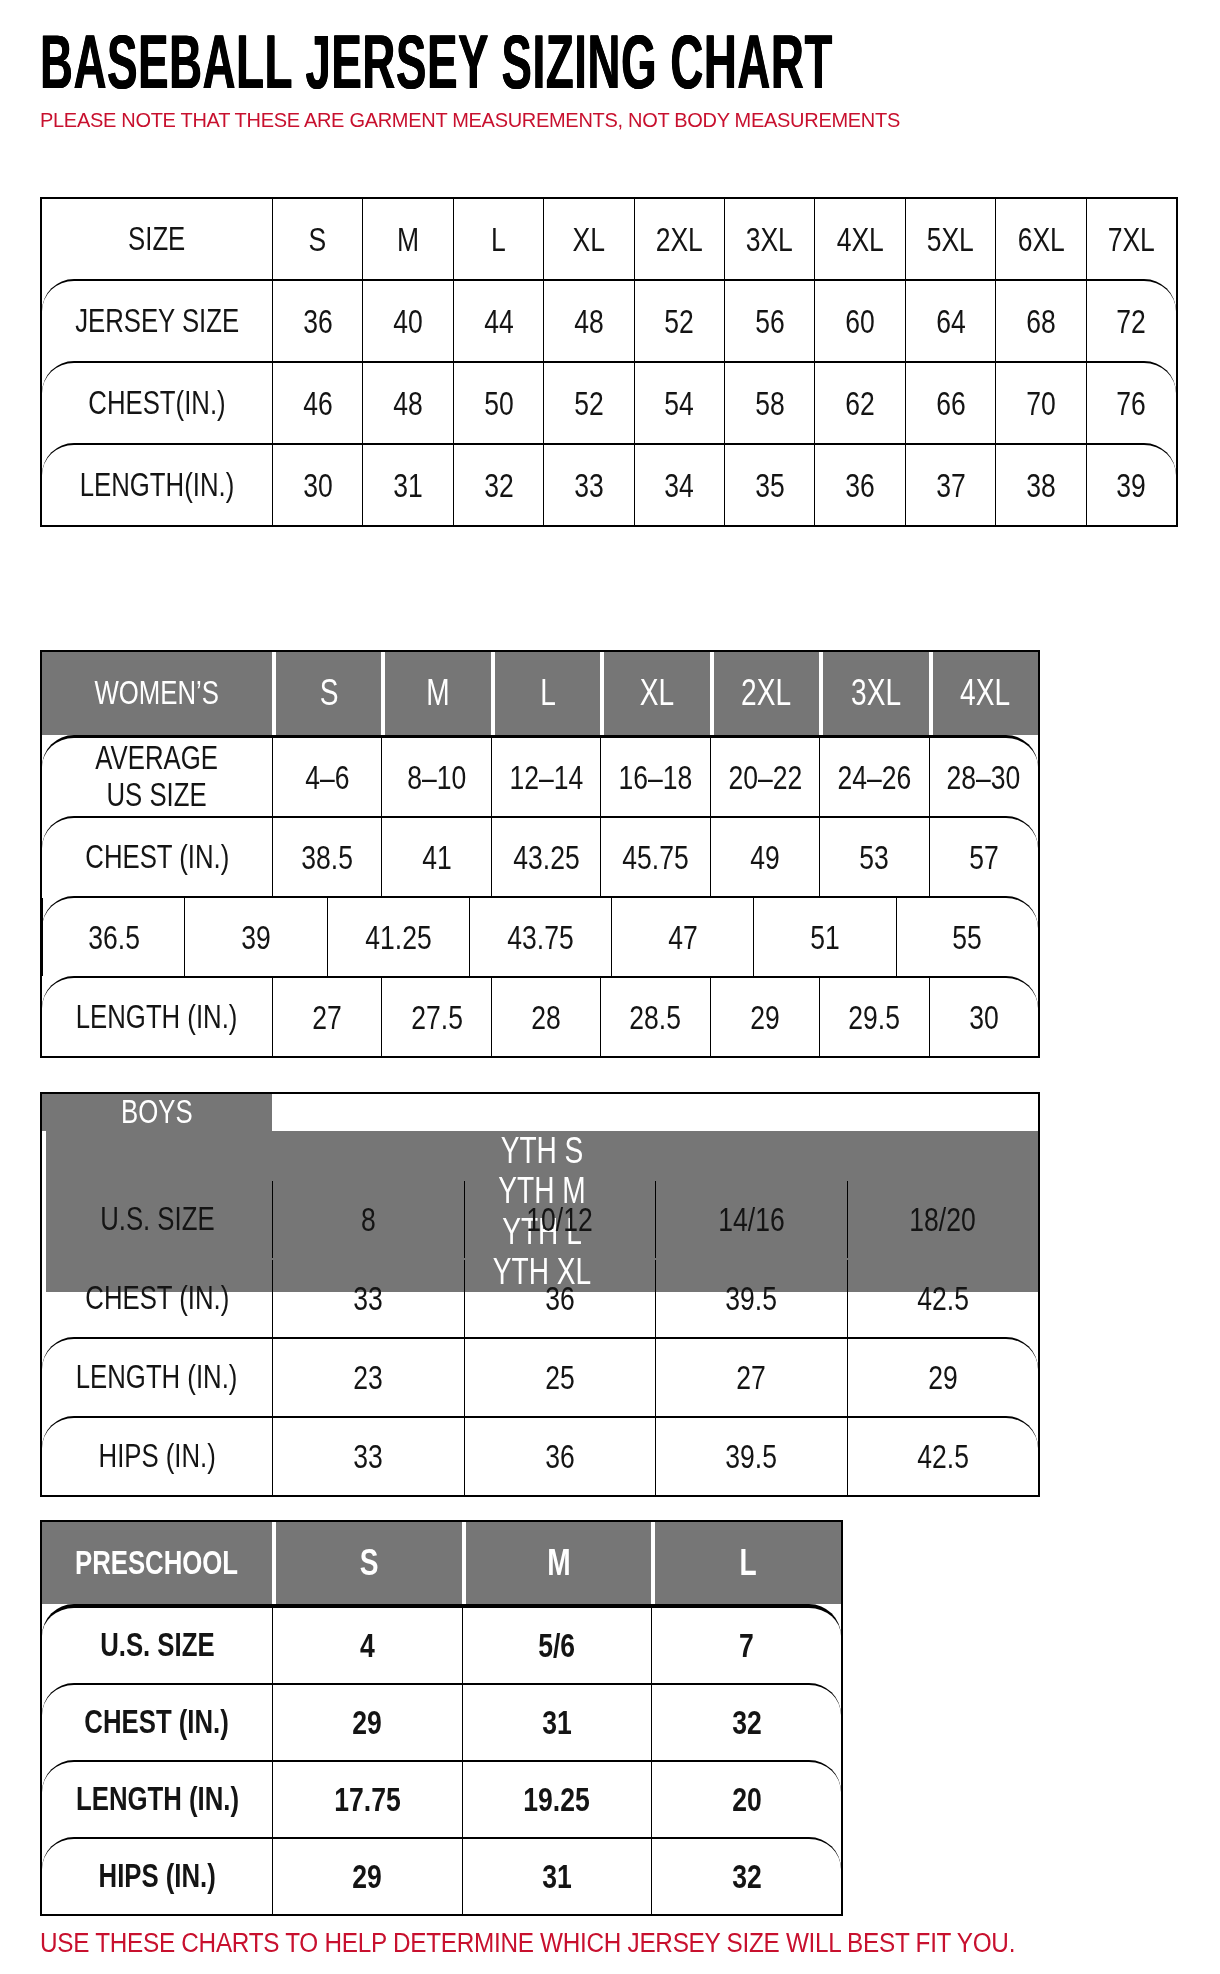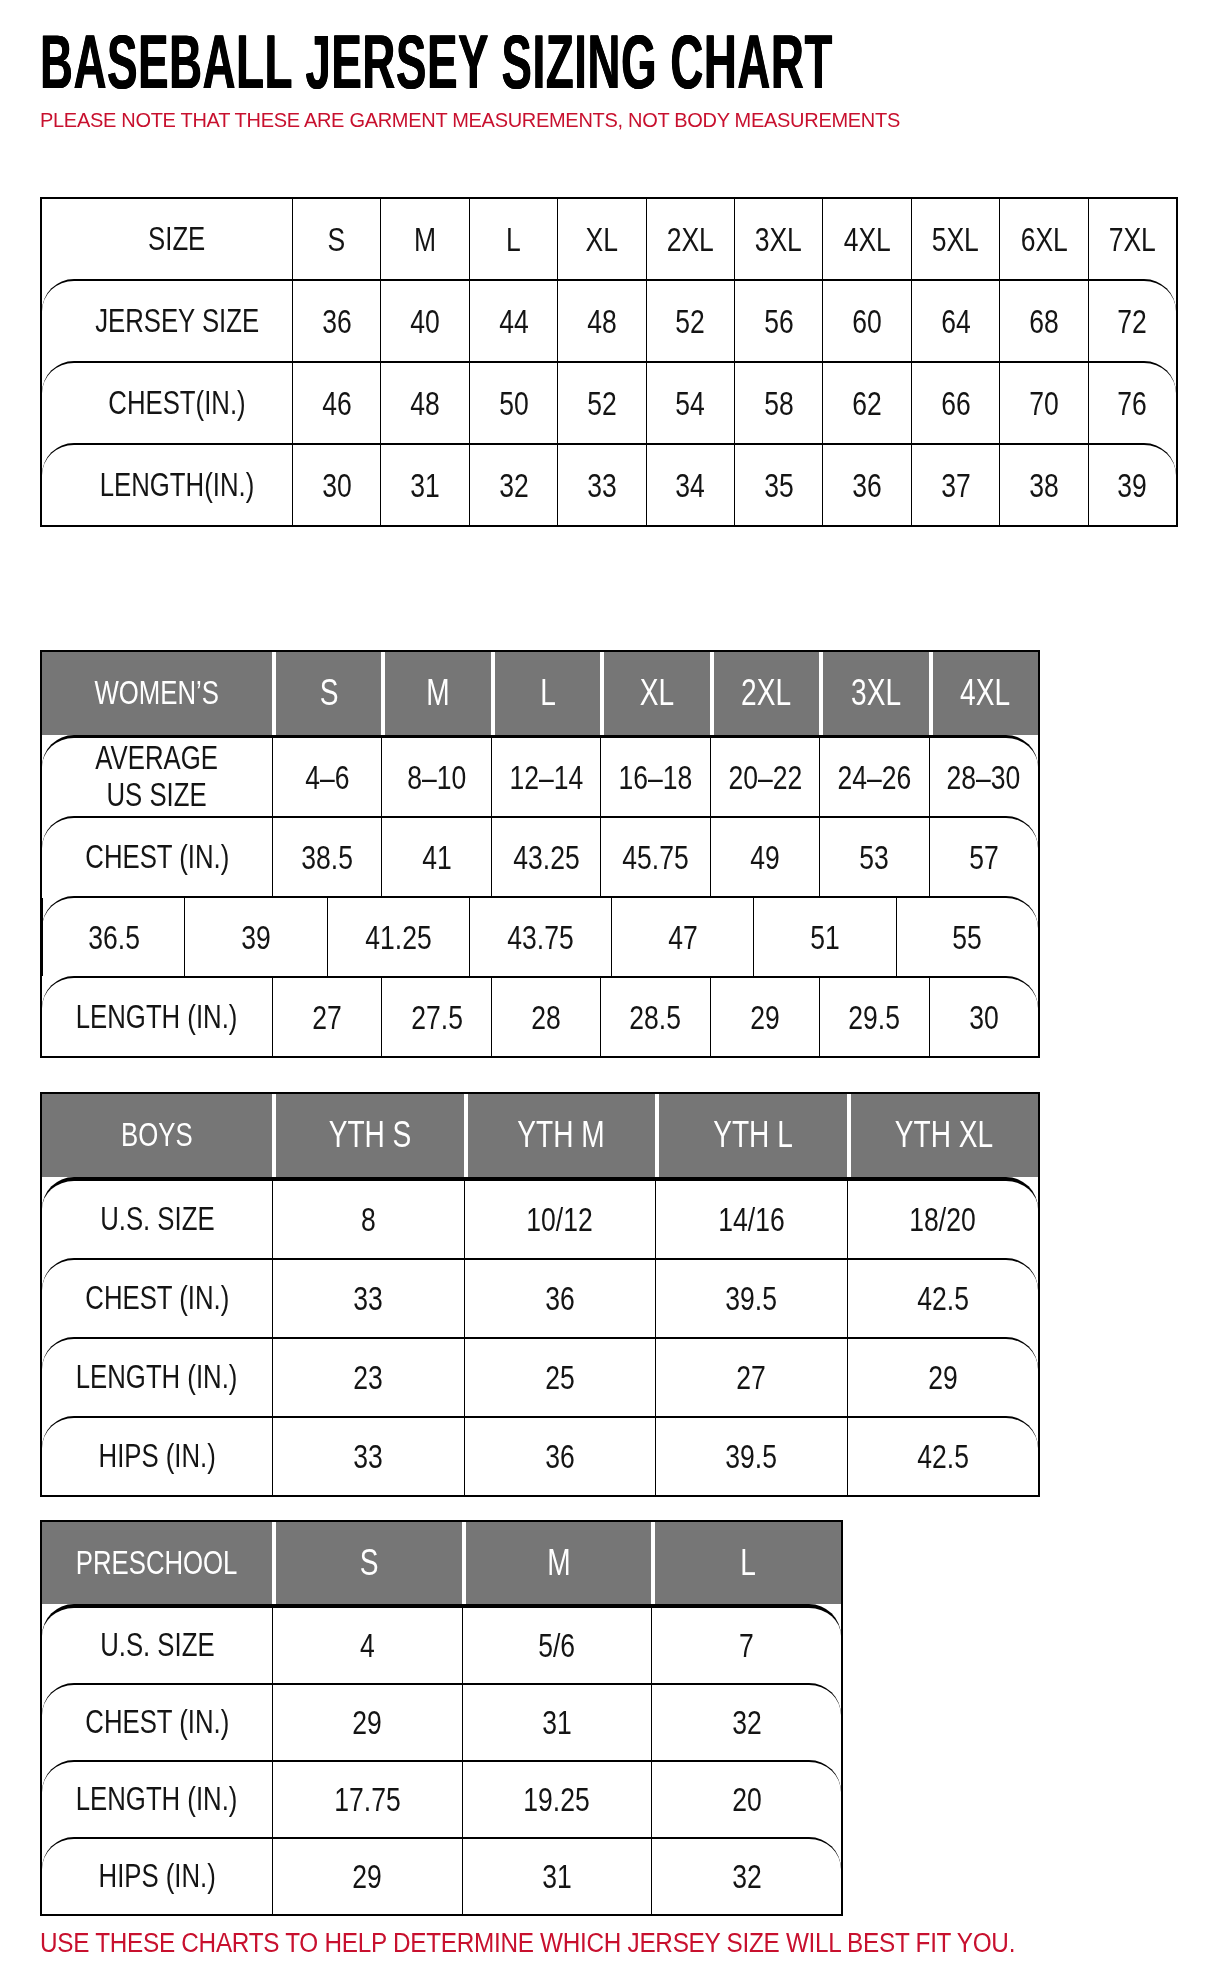--- a/index.html
+++ b/index.html
@@ -29,39 +29,39 @@
     transform:scaleX(0.90);transform-origin:left top;letter-spacing:-0.3px;
   }
 
   :root{--red:#c8102e;--gray:#767676;--ink:#141414;}
 
   
   .tblwrap{position:absolute;left:40px;}
   #mens-table{top:197px;width:1138px;}
   #womens-table{top:650px;width:1000px;}
   #boys-table{top:1092px;width:1000px;}
-  #preschool-table{top:1520px;width:803px;}
+  #preschool-table{top:1520px;width:803px;font-weight:bold;}
 
   .table-banner{
     height:88px;background:var(--gray);
     display:flex;align-items:center;justify-content:center;
   }
   .table-banner .tx{color:#fff;font-size:40px;}
 
   .grid{border:2px solid #000;background:#fff;}
   .row{display:flex;align-items:stretch;}
   .row + .row{border-top:2px solid #000;border-radius:32px;}
   .row.after-header{border-top:4px solid #000;}
   #womens-table .row.after-header{border-top-width:3px;}
 
-  #mens-table .row{height:80px;padding-left:20px;}
+  #mens-table .row{height:80px;}
   #womens-table .row{height:78px;}
   #womens-table .row.header-row{height:83px;}
   #boys-table .row{height:77px;}
-  #boys-table .row.header-row{height:83px;}
+  #boys-table .row.header-row{height:83px;flex-direction:column;}
   #preschool-table .row{height:75px;}
   #preschool-table .row.header-row{height:82px;}
 
   .cell{display:flex;align-items:center;justify-content:center;min-width:0;}
   .label-cell{width:230px;flex:none;}
   .val-cell{flex:1;border-left:1px solid #000;}
   .header-row .cell{background:var(--gray);}
   .header-row .val-cell{border-left:4px solid #fff;}
   .header-row .tx{color:#ffffff;font-size:36px;}
 

